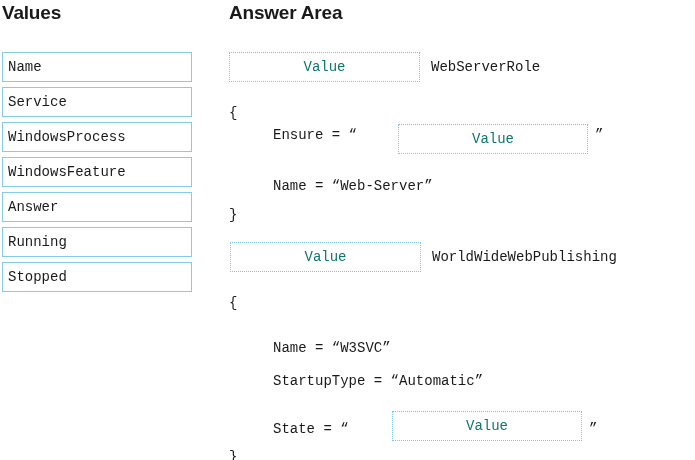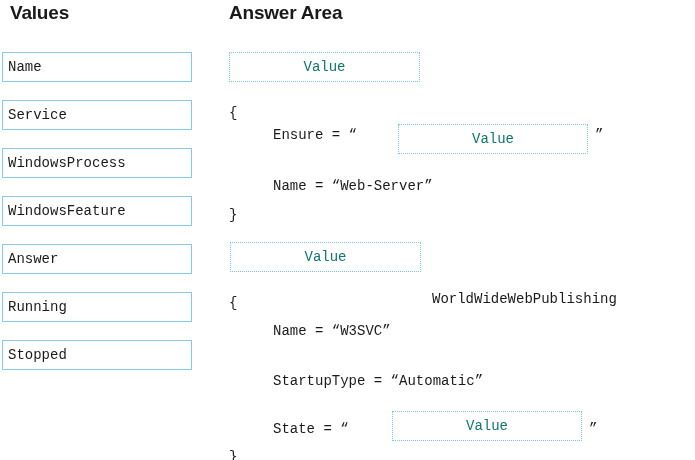--- a/index.html
+++ b/index.html
@@ -20,35 +20,35 @@
   .col-heading {
     position: absolute;
     font-family: "Liberation Sans", sans-serif;
     font-weight: bold;
     font-size: 19px;
     line-height: 22px;
     color: #1a1a1a;
     letter-spacing: -0.2px;
     white-space: nowrap;
   }
-  #values-heading { left: 10px;   top: 2px; }
+  #values-heading { left: 2px;   top: 2px; }
   #answer-heading { left: 229px; top: 2px; }
 
   
   #values-list {
     position: absolute;
     left: 2px;
     top: 52px;
     width: 190px;
   }
   .value-tile {
     box-sizing: border-box;
     width: 190px;
     height: 30px;
-    margin-bottom: 18px;
+    margin-bottom: 5px;
     border: 1px solid #86ccea;
     background: #ffffff;
     font-family: "Liberation Mono", monospace;
     font-size: 14px;
     line-height: 28px;
     color: #1a1a1a;
     padding-left: 5px;
     white-space: nowrap;
     overflow: hidden;
     cursor: move;
@@ -92,24 +92,24 @@
   #lbl-webserverrole  { left: 202px; top: 12px; }
 
   #brace-open-1       { left: 0px;   top: 58px; }
   #lbl-ensure         { left: 44px;  top: 80px; }
   #dz-ensure          { left: 169px; top: 78px;  width: 190px; }
   #quote-ensure-close { left: 366px; top: 80px; }
   #lbl-name-webserver { left: 44px;  top: 131px; }
   #brace-close-1      { left: 0px;   top: 160px; }
 
   #dz-service-type    { left: 1px;   top: 196px; width: 191px; }
-  #lbl-wwwpublishing  { left: 203px; top: 202px; margin-top: 42px; }
+  #lbl-wwwpublishing  { left: 203px; top: 202px; }
 
   #brace-open-2       { left: 0px;   top: 248px; }
-  #lbl-name-w3svc     { left: 44px;  top: 276px; }
+  #lbl-name-w3svc     { left: 44px;  top: 293px; }
   #lbl-startuptype    { left: 44px;  top: 326px; }
   #lbl-state          { left: 44px;  top: 374px; }
   #dz-state           { left: 163px; top: 365px; width: 190px; }
   #quote-state-close  { left: 360px; top: 374px; }
   #brace-close-2      { left: 0px;   top: 402px; }
 </style>
 </head>
 <body>
 
 <div id="values-heading" class="col-heading">Values</div>
@@ -131,20 +131,21 @@
 
   <div class="value-tile">Stopped</div>
 </div>
 
 <div id="answer-heading" class="col-heading">Answer Area</div>
 
 <div id="answer-area">
 
   <div id="dz-resource-type" class="drop-zone">Value</div>
 
+  <div id="lbl-webserverrole" class="code-line">WebServerRole</div>
 
   <div id="brace-open-1" class="code-line">{</div>
 
   <div id="lbl-ensure" class="code-line">Ensure = “</div>
 
   <div id="dz-ensure" class="drop-zone">Value</div>
 
   <div id="quote-ensure-close" class="code-line">”</div>
 
   <div id="lbl-name-webserver" class="code-line">Name = “Web-Server”</div>

